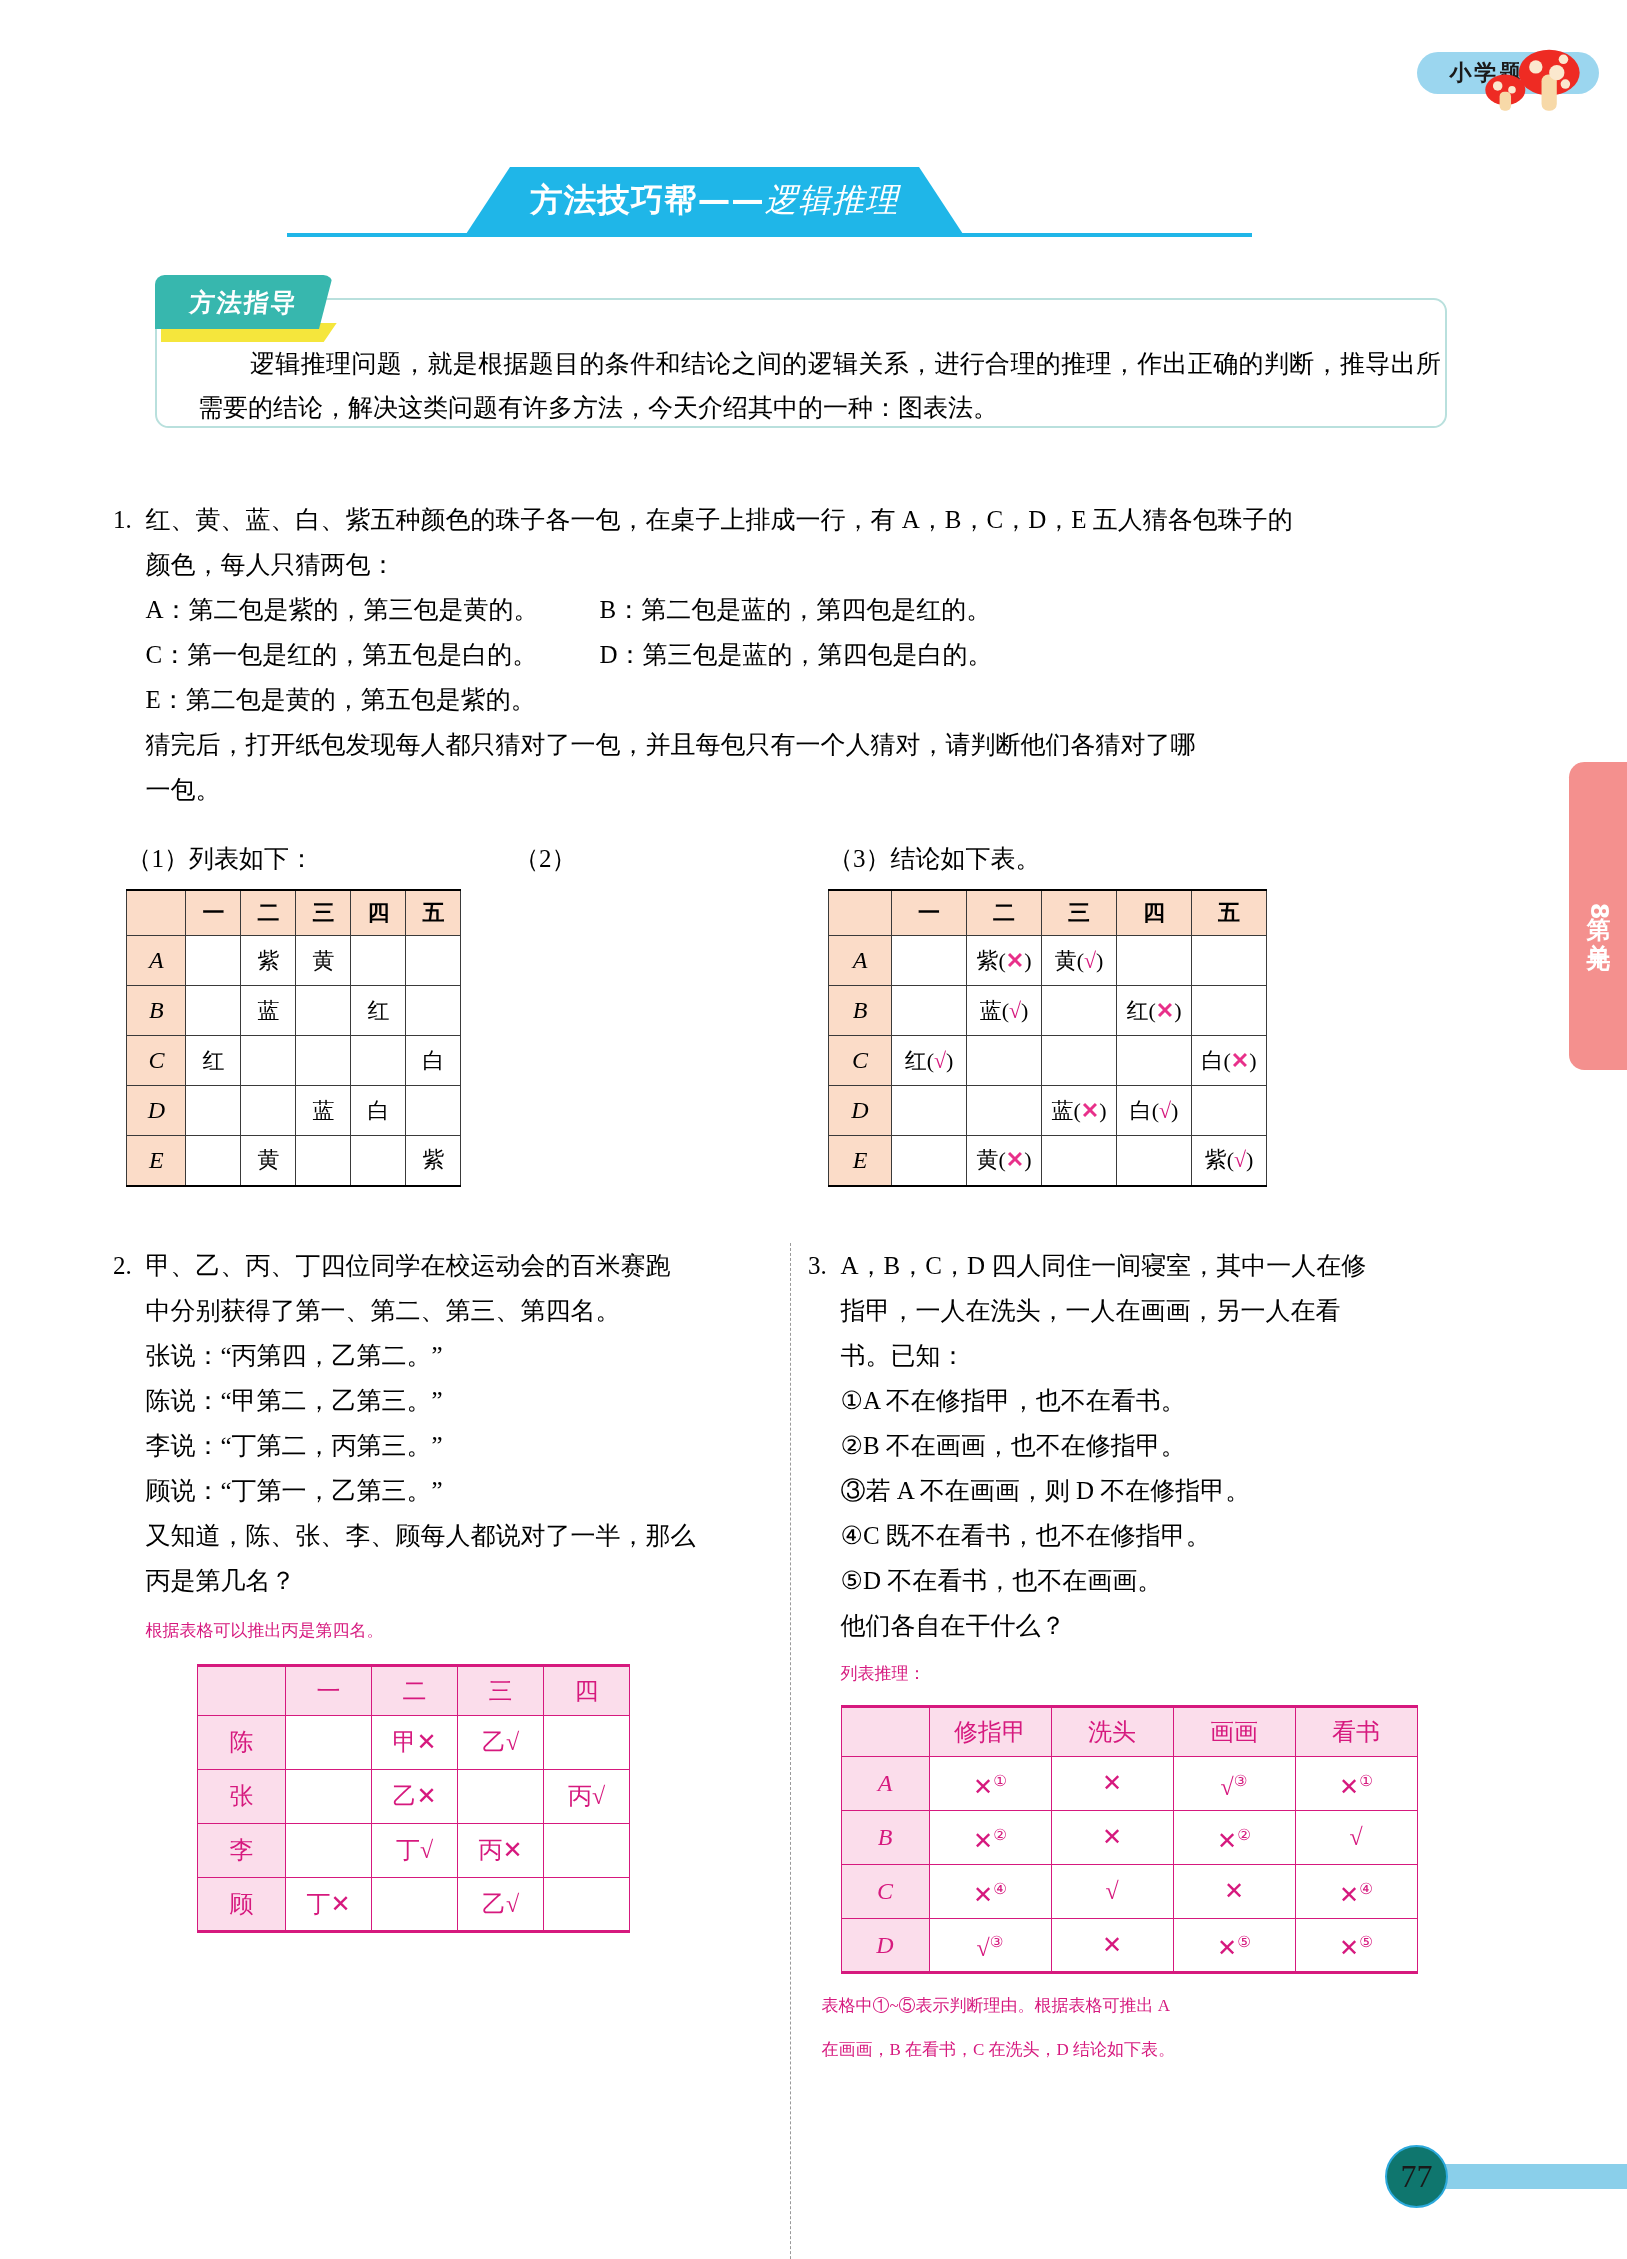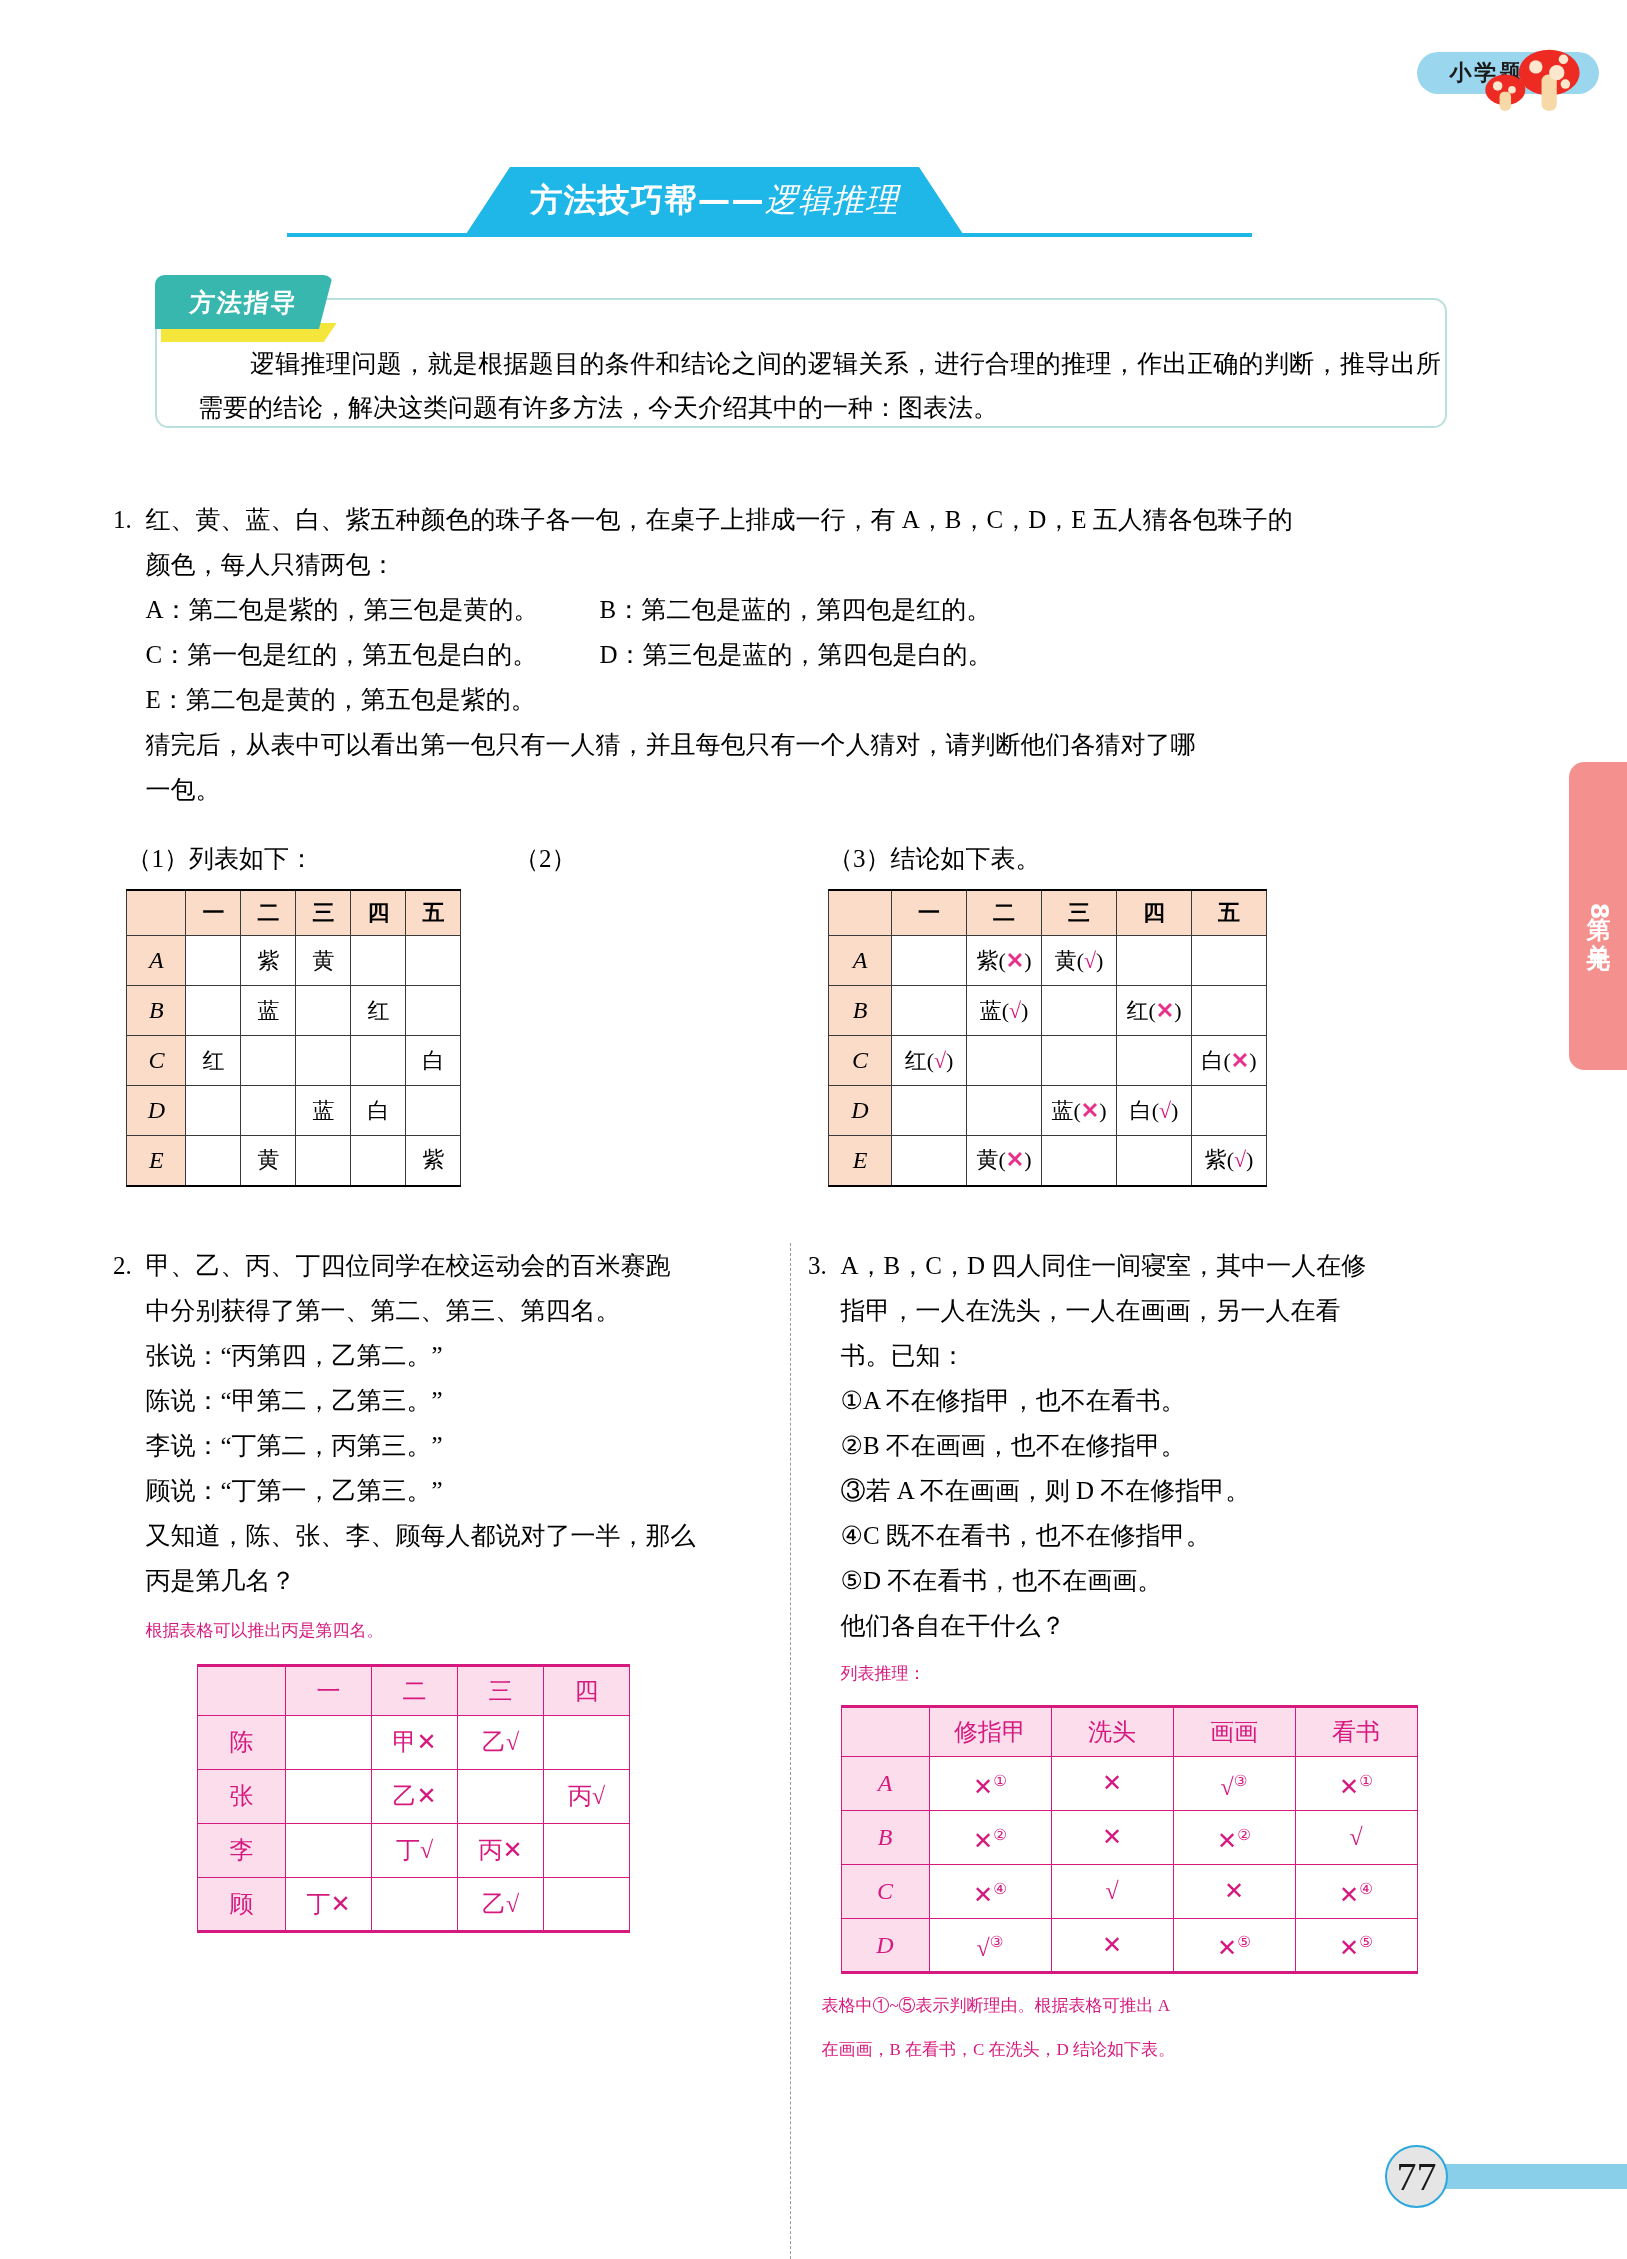--- a/index.html
+++ b/index.html
@@ -156,23 +156,23 @@
   }
 
   
   .footer-bar {
     position: absolute; right: 0; bottom: 71px;
     width: 222px; height: 25px; background: #8ACFEA;
   }
   .footer-num {
     position: absolute; right: 180px; bottom: 52px;
     width: 63px; height: 63px; border-radius: 50%;
-    border: 2.9px solid #2CA9DC; background: #e5e5e5;
+    border: 2.9px solid #2CA9DC; background: #0f766e;
     display: flex; align-items: center; justify-content: center;
-    font-size: 40px; color: #1a1a1a;
+    font-size: 32px; color: #1a1a1a;
     font-family: "Liberation Serif", serif;
   }
 
   .sup-circ { font-size: 15.3px; vertical-align: super; }
 </style>
 </head>
 <body>
 
 <div class="top-logo">
   <div class="logo-pill">
@@ -218,21 +218,21 @@
   <div class="p1-indent">颜色，每人只猜两包：</div>
   <div class="two-col-guesses">
     <div>A：第二包是紫的，第三包是黄的。</div>
     <div>B：第二包是蓝的，第四包是红的。</div>
   </div>
   <div class="two-col-guesses">
     <div>C：第一包是红的，第五包是白的。</div>
     <div>D：第三包是蓝的，第四包是白的。</div>
   </div>
   <div class="p1-indent">E：第二包是黄的，第五包是紫的。</div>
-  <div class="p1-indent">猜完后，从表中可以看出第一包只有一人猜，并且每包只有一个人猜对，请判断他们各猜对了哪</div>
+  <div class="p1-indent">猜完后，打开纸包发现每人都只猜对了一包，并且每包只有一个人猜对，请判断他们各猜对了哪</div>
   <div class="p1-indent">一包。</div>
 </div>
 
 <div class="sec1-row">
 
   <div style="width:401px;">
     <div class="body-text" style="padding-left:13.4px;">（1）列表如下：</div>
     <table class="tbl-peach" style="margin-top:7.6px;margin-left:13.4px;">
       <thead>
           <tr>

